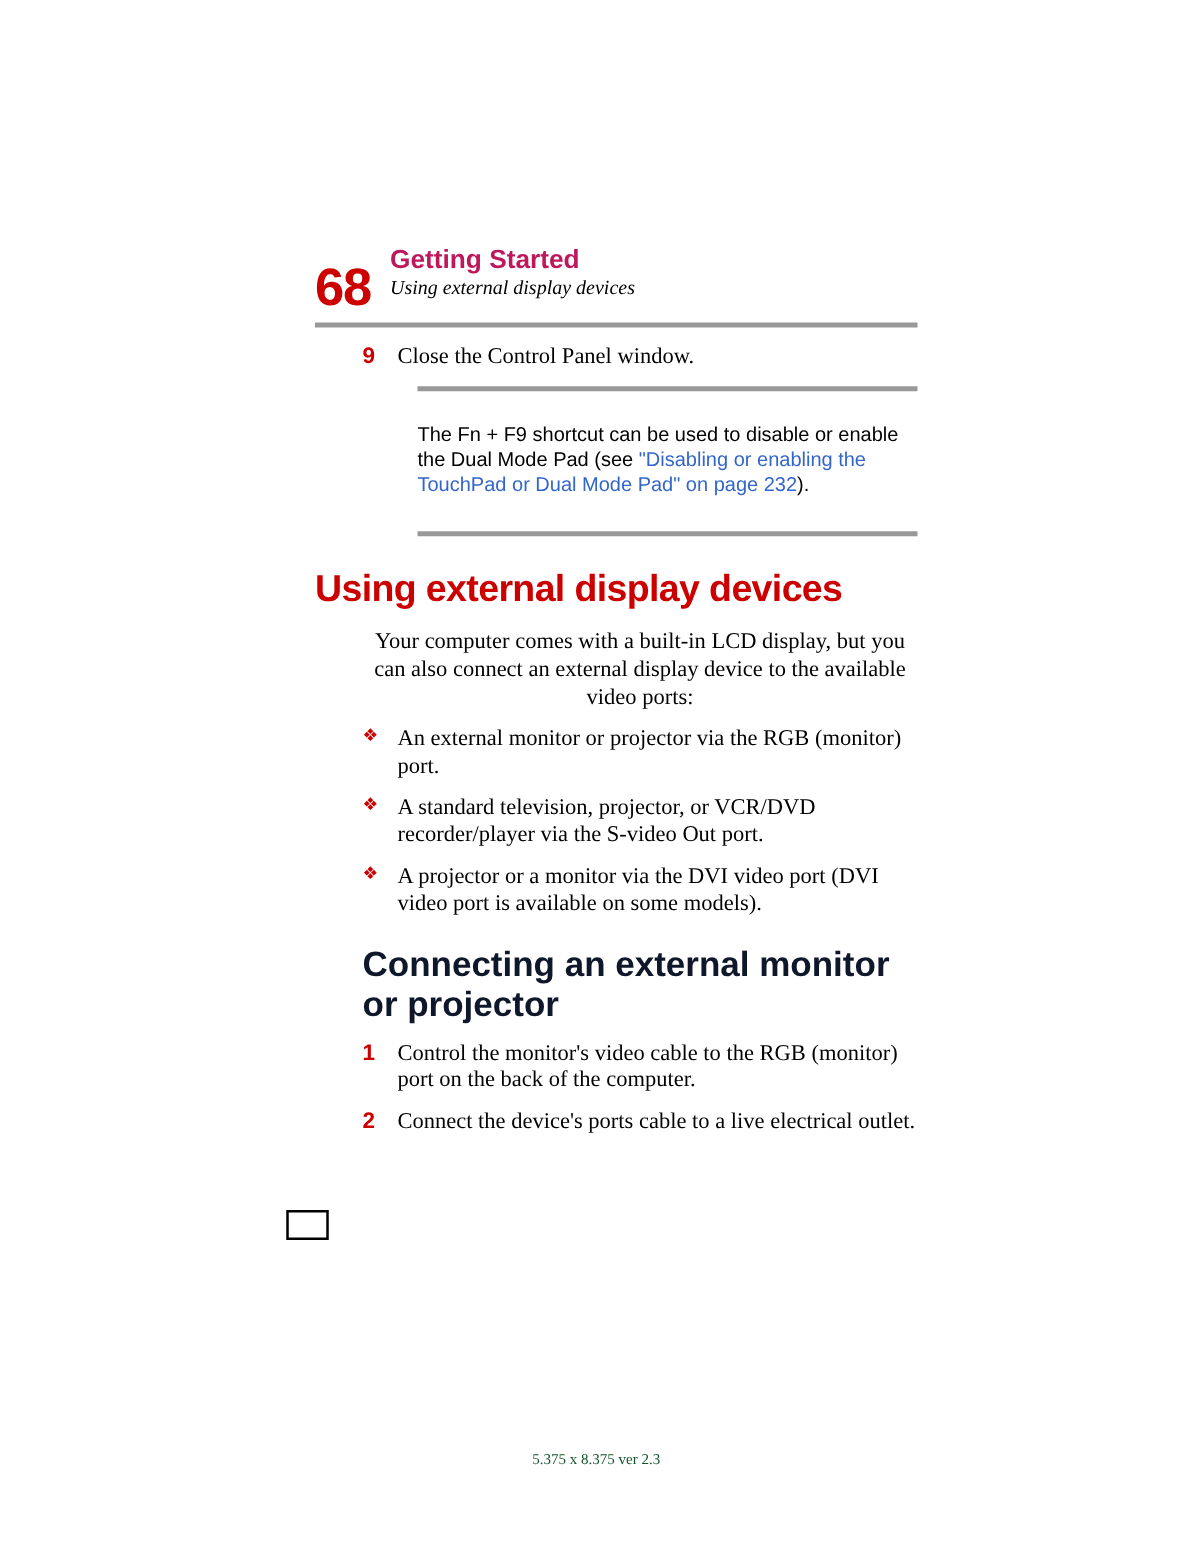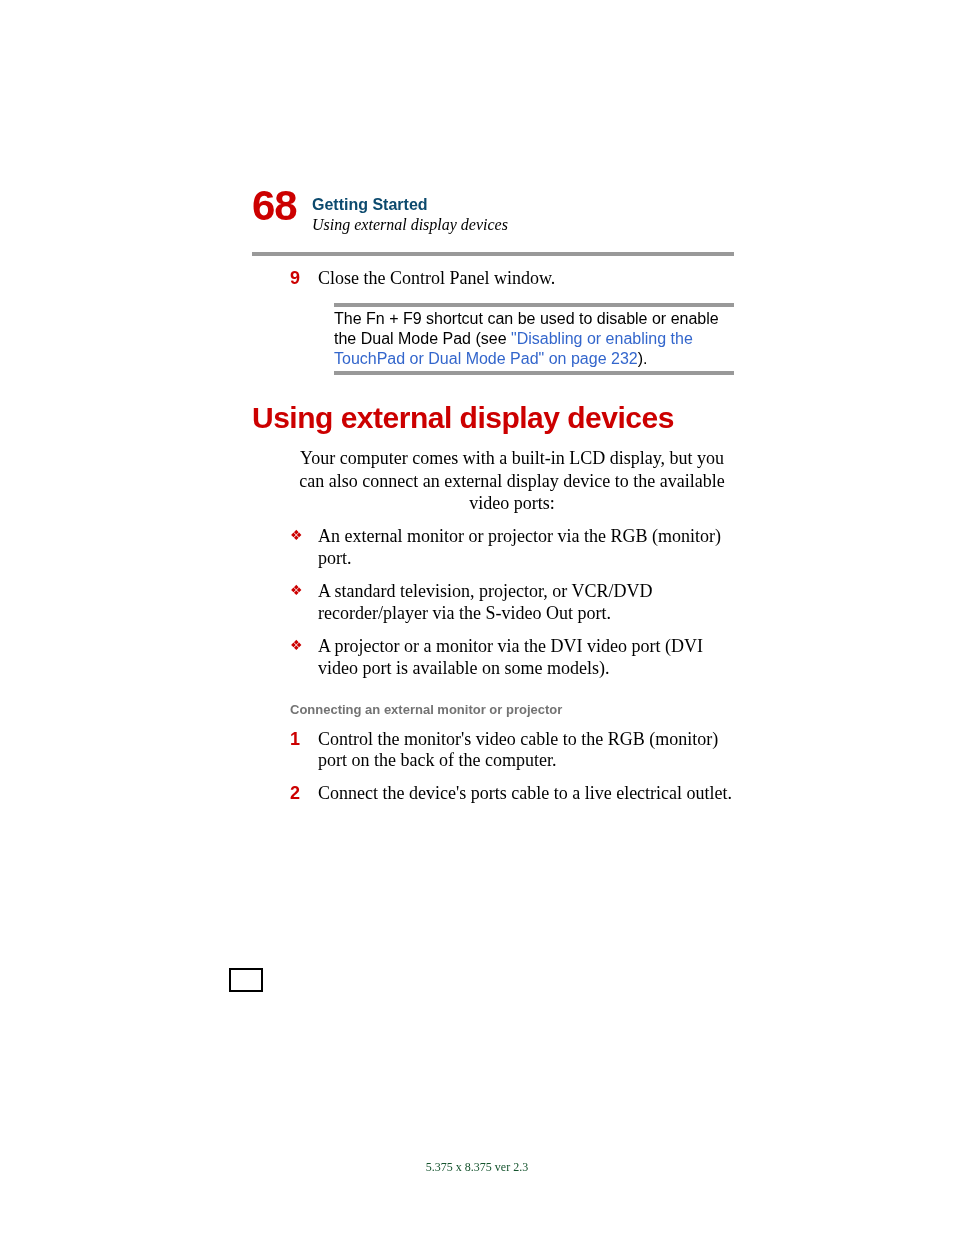--- a/index.html
+++ b/index.html
@@ -17,36 +17,36 @@
     box-sizing: border-box;
   }
   .header {
     position: relative;
     padding-top: 196px;
     padding-left: 252px;
   }
   .page-number {
     position: absolute;
     left: 252px;
-    top: 182px;
+    top: 206px;
     font-family: "Arial Narrow", Arial, sans-serif;
     font-stretch: condensed;
     font-weight: bold;
     font-size: 42px;
     color: #cc0000;
     letter-spacing: -1px;
   }
   .header-text {
     margin-left: 60px;
   }
   .header-chapter {
     font-family: "Arial Narrow", Arial, sans-serif;
     font-weight: bold;
-    font-size: 16px;
-    color: #0c4a6e;
+    font-size: 21px;
+    color: #be185d;
   }
   .header-sub {
     font-style: italic;
     font-size: 16px;
     margin-top: 2px;
   }
   .thick-rule {
     height: 4px;
     background: #999999;
     margin-left: 252px;
@@ -77,21 +77,21 @@
     margin-right: 220px;
   }
   .note-rule {
     height: 4px;
     background: #999999;
   }
   .note-text {
     font-family: Arial, Helvetica, sans-serif;
     font-size: 16px;
     line-height: 1.25;
-    margin: 2px 0;
+    margin: 26px 0;
     text-align: left;
   }
   .note-link {
     color: #3366cc;
   }
   .h1 {
     font-family: "Arial Narrow", Arial, sans-serif;
     font-stretch: condensed;
     font-weight: bold;
     font-size: 30px;
@@ -116,22 +116,22 @@
     width: 28px;
     flex: none;
     color: #cc0000;
     font-size: 14px;
     line-height: 22px;
   }
   .h2 {
     font-family: "Arial Narrow", Arial, sans-serif;
     font-stretch: condensed;
     font-weight: bold;
-    font-size: 13px;
-    color: #737373;
+    font-size: 28px;
+    color: #0f172a;
     margin-top: 22px;
   }
   .margin-icon {
     position: absolute;
     left: 229px;
     width: 30px;
     height: 20px;
     border: 2px solid #000;
   }
   .footer {

